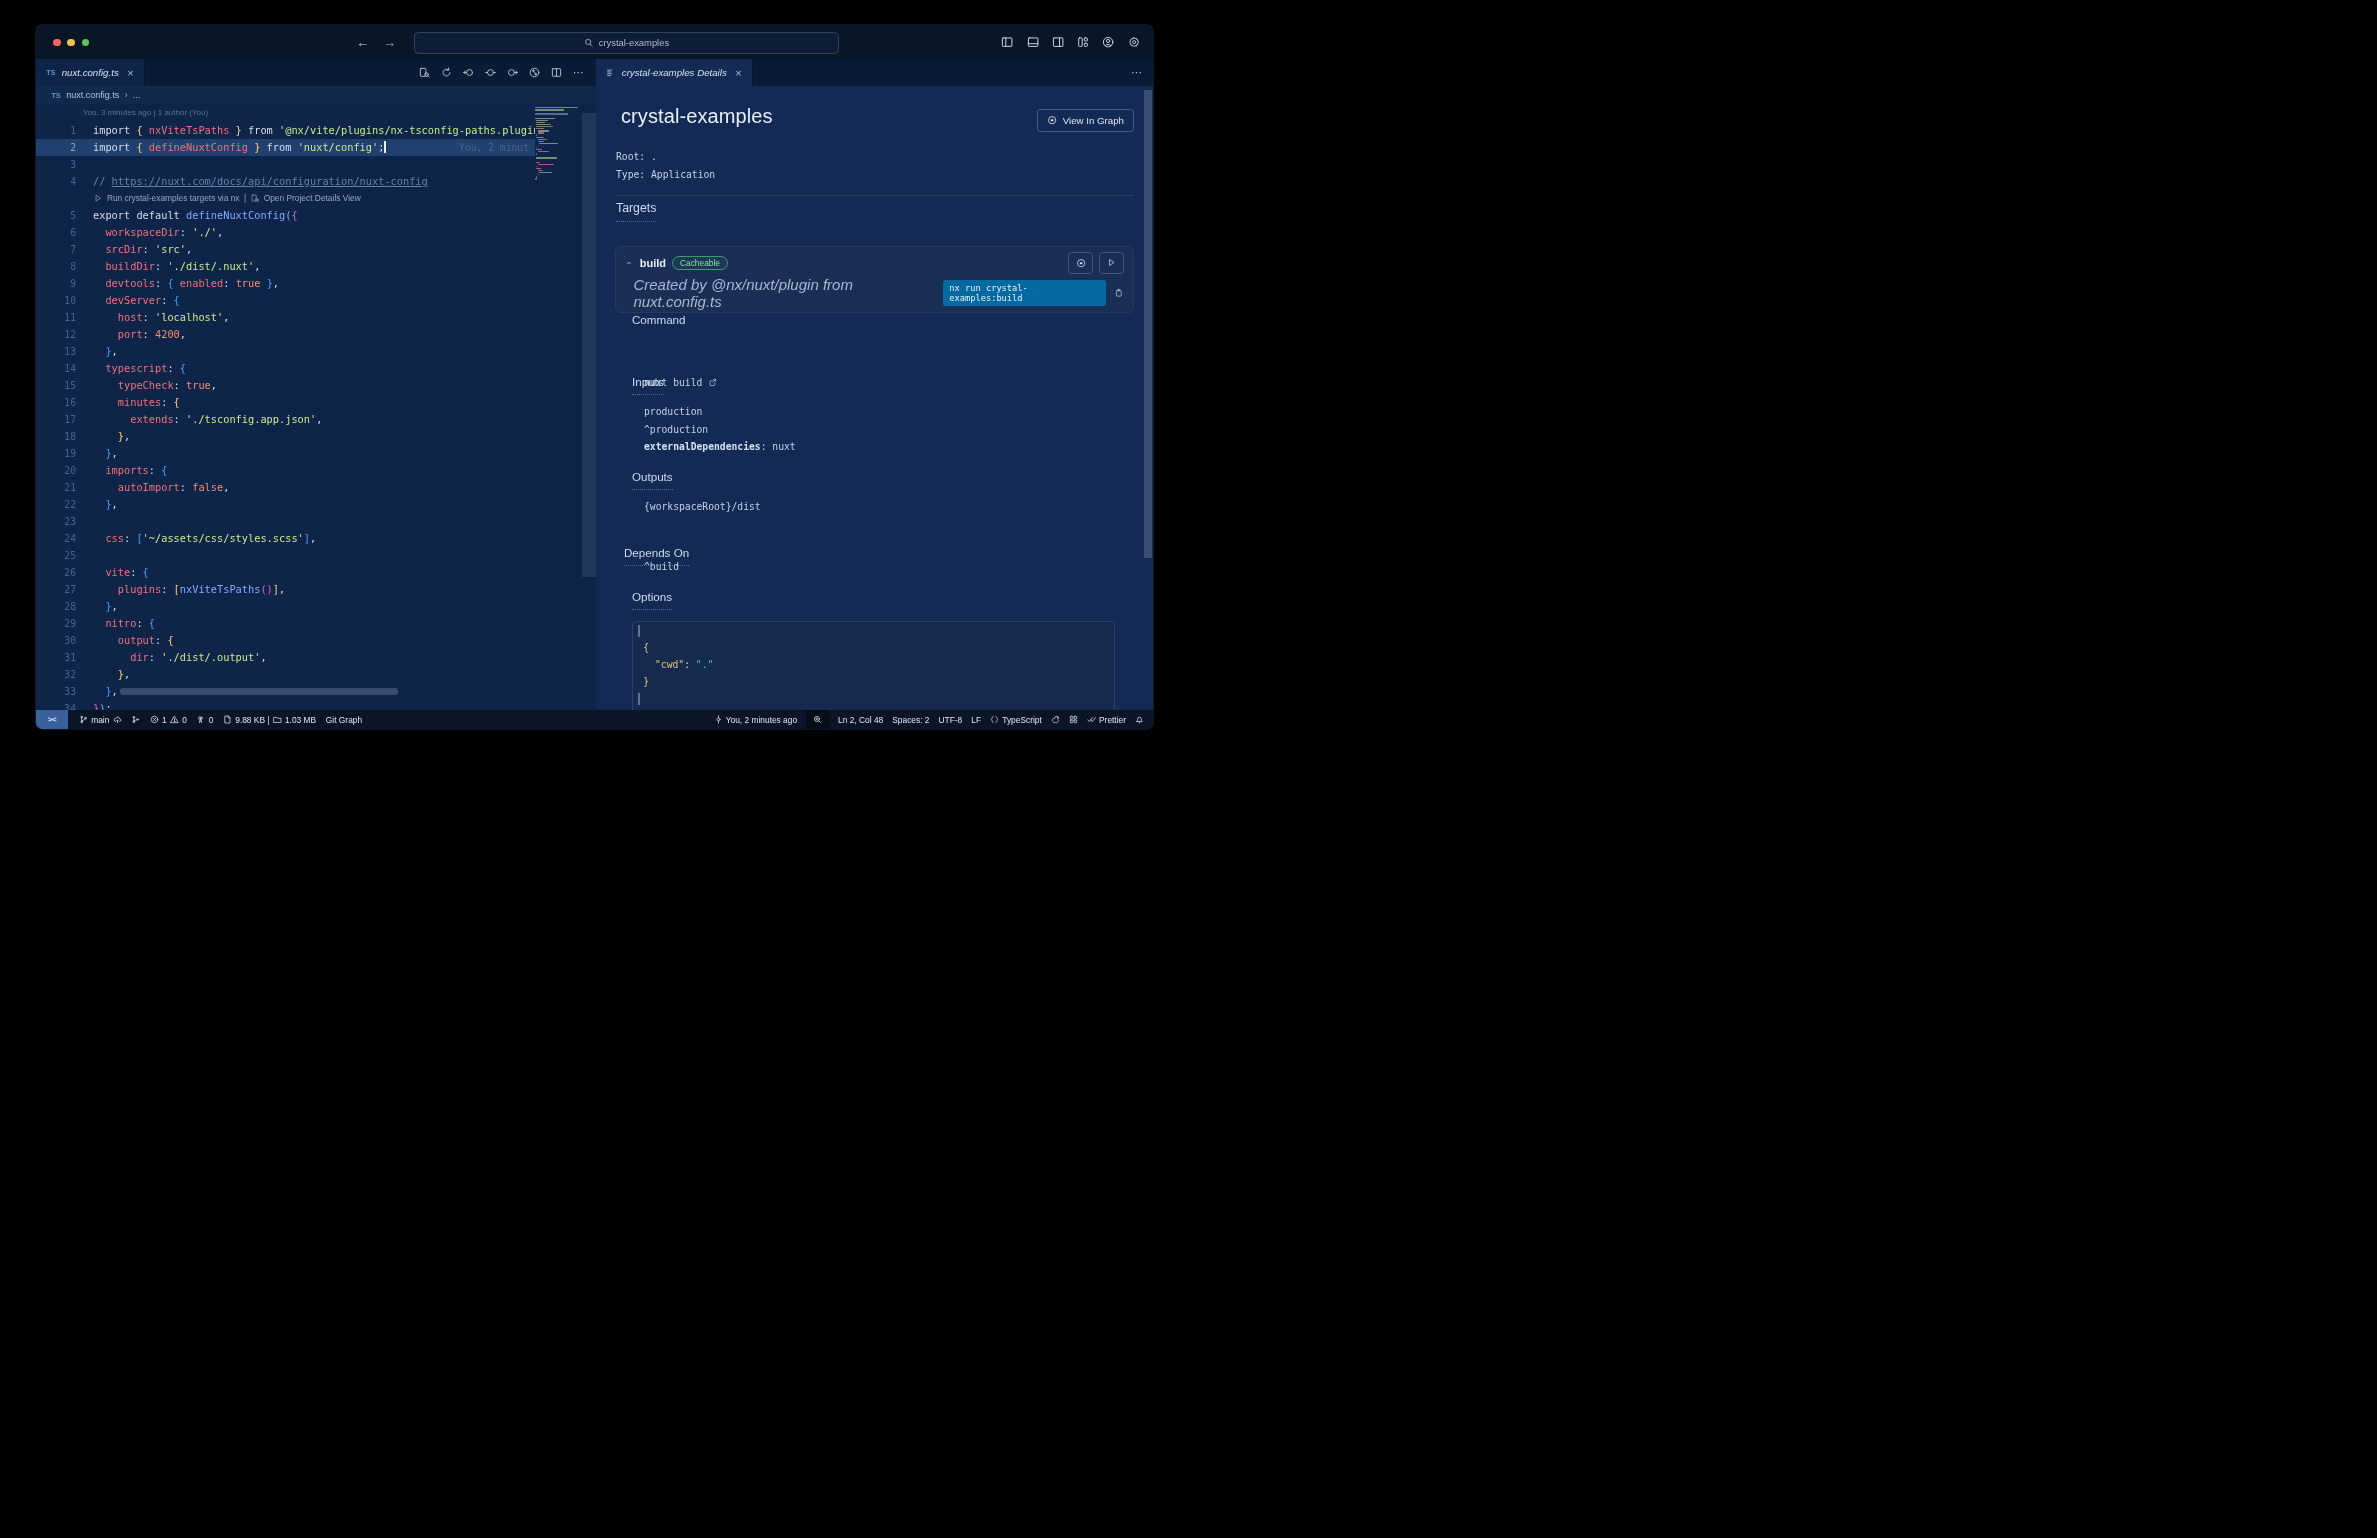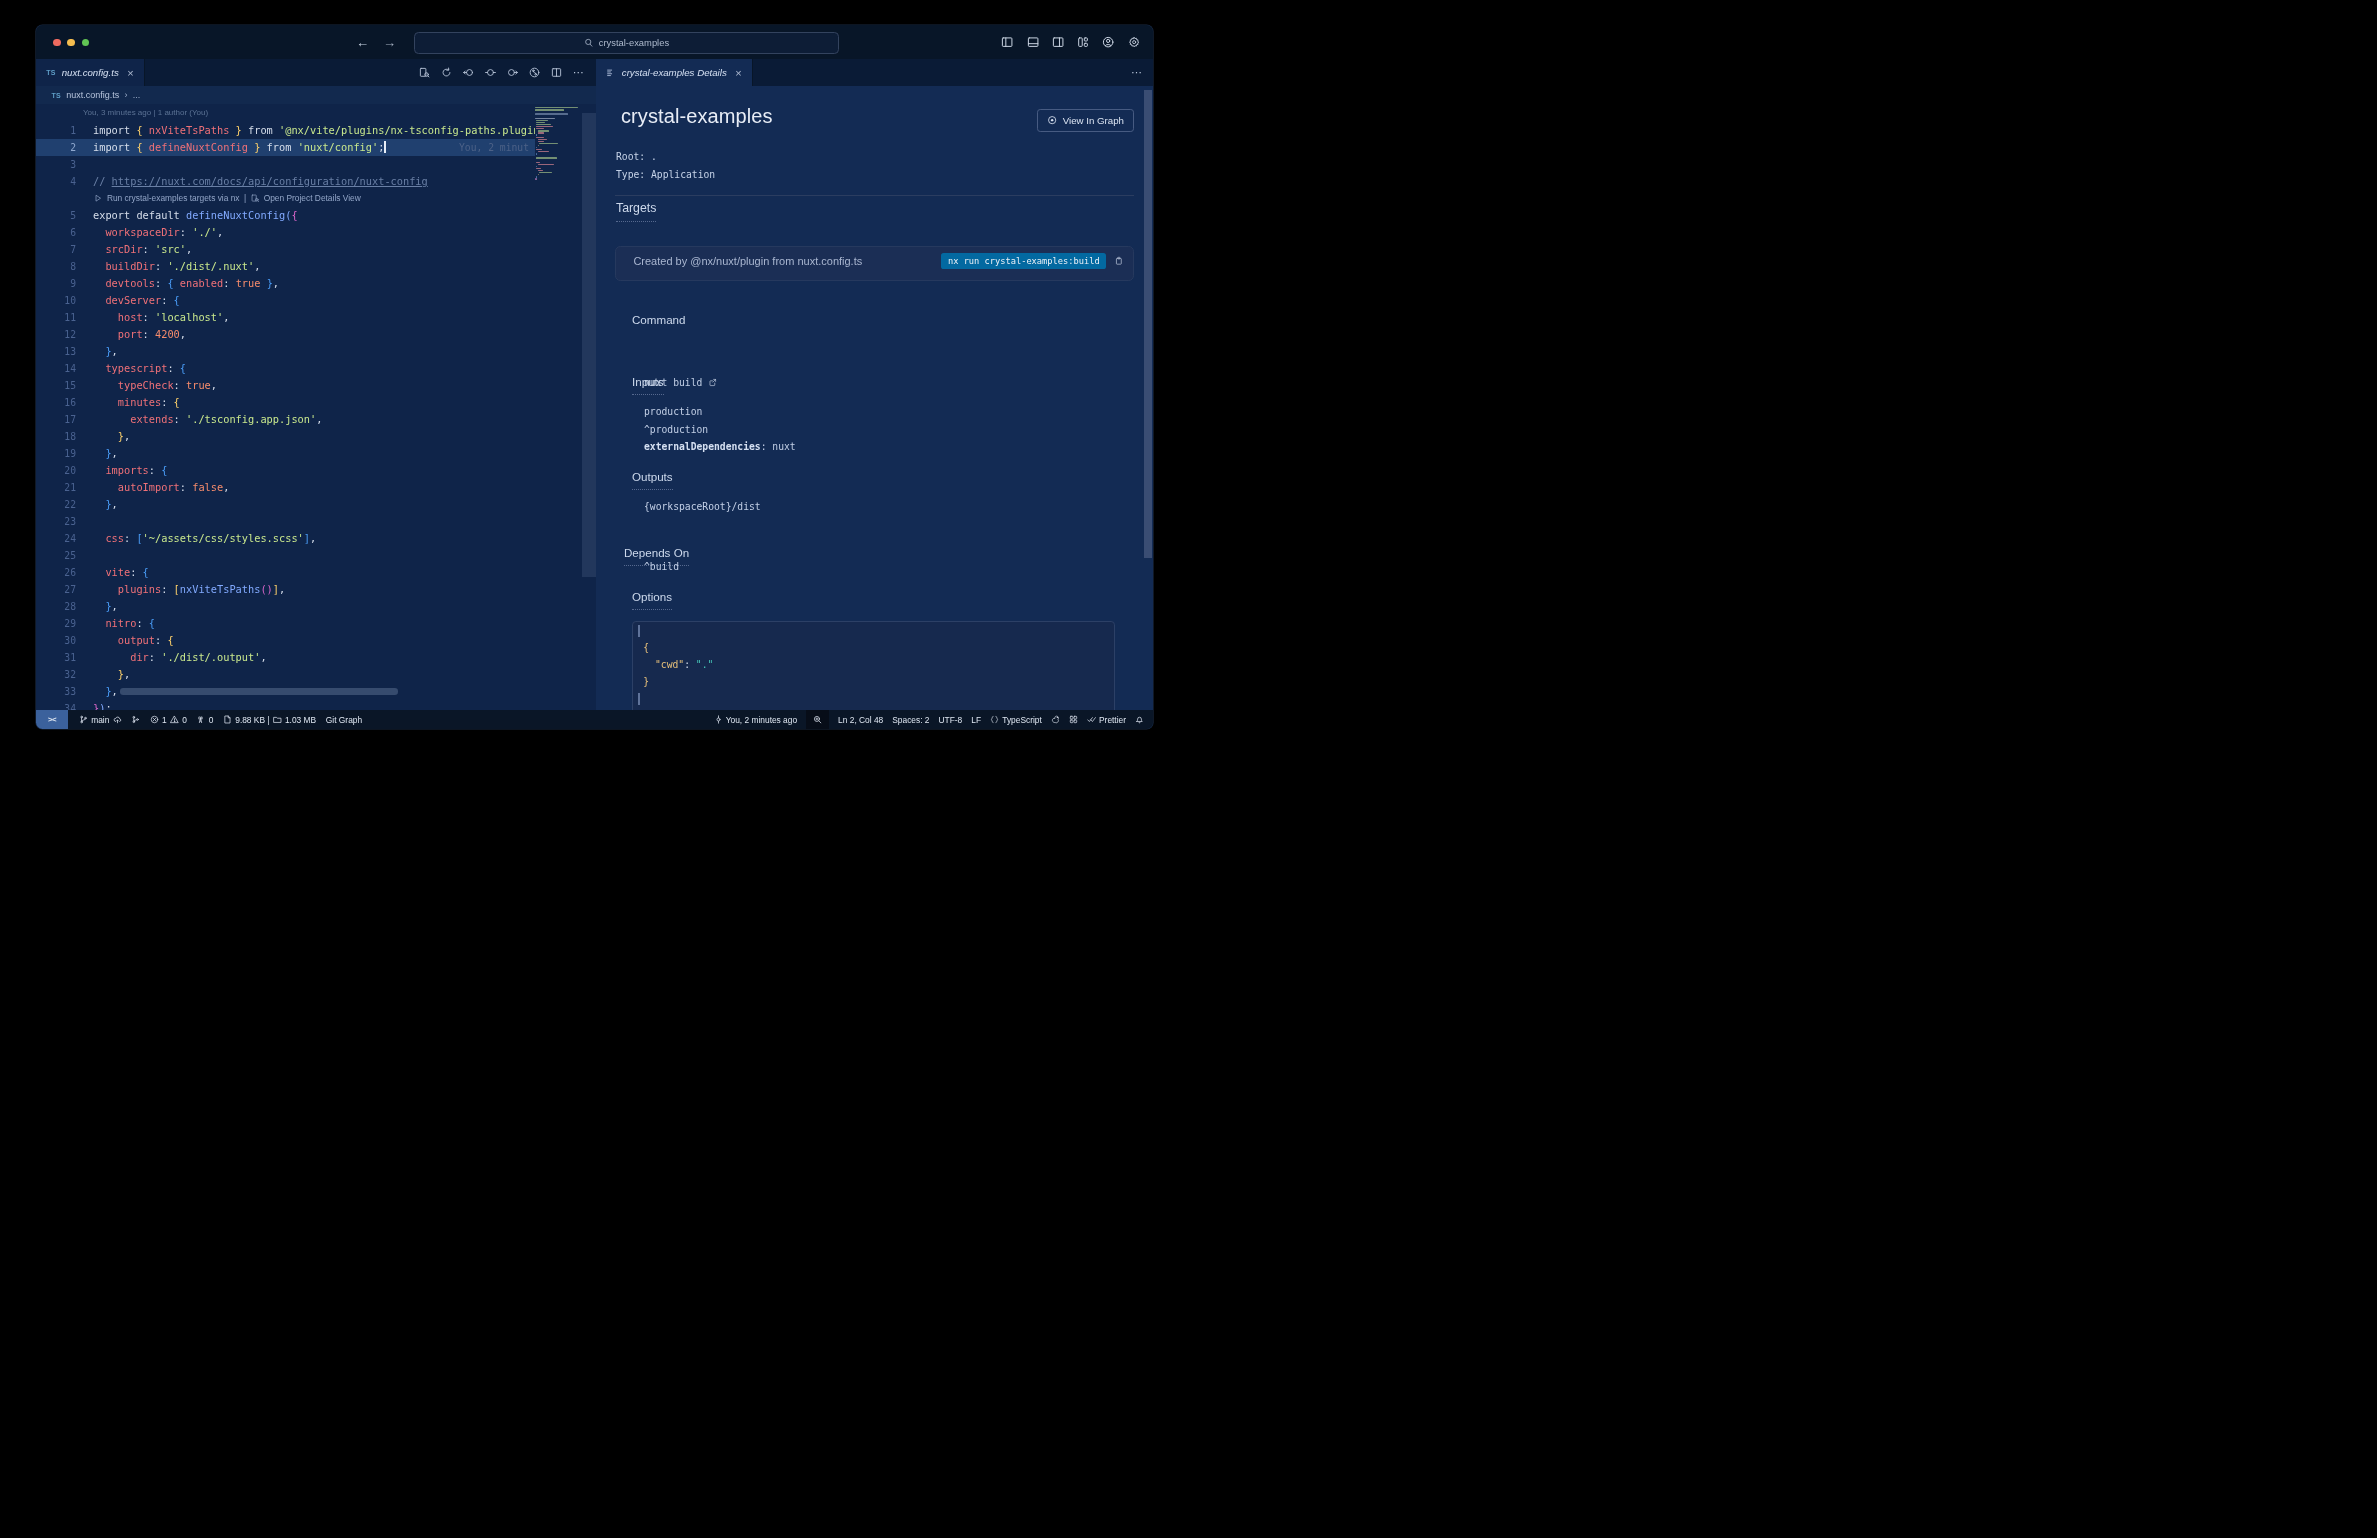--- a/index.html
+++ b/index.html
@@ -75,21 +75,21 @@
   .card-header{position:absolute;left:19.4px;right:19.4px;top:160px;background:#1b2e55;
                border:0.6px solid #26395e;border-radius:5.2px;}
   .ch-row1{height:32px;display:flex;align-items:center;gap:6.5px;padding:0 9px;}
   .build-name{font-size:11px;font-weight:700;color:#e8edf6;}
   .pill{border:0.6px solid #3e9a6a;color:#8fdcab;background:rgba(61,160,105,.08);border-radius:7px;
         padding:1.3px 6.5px;font-size:8.4px;}
   .ch-btns{margin-left:auto;display:flex;gap:5.2px;}
   .sq-btn{width:23px;height:19.4px;border:0.6px solid #46597f;border-radius:3.9px;display:flex;
           align-items:center;justify-content:center;color:#cfd9ea;}
   .ch-row2{height:28px;display:flex;align-items:center;padding:0 9px 5.2px 17px;}
-  .created-by{font-size:11px;color:#a9b6d0;}
+  .created-by{font-style:italic;font-size:15px;color:#a9b6d0;}
   .chip{margin-left:auto;background:#0369a1;border-radius:2.6px;font-family:"DejaVu Sans Mono",monospace;
         font-size:8.7px;color:#eef2f8;padding:2.6px 6.5px;}
   .copy-ic{margin-left:7.8px;color:#b9c4d8;}
   .sec-item{position:absolute;left:48px;font-family:"DejaVu Sans Mono",monospace;font-size:9.7px;color:#c2cfe6;}
   .sec-item b{font-weight:700;color:#d5e0f2;}
   .opt-box{position:absolute;left:36px;width:481px;top:535px;height:110px;background:#16294e;
            border:0.6px solid #2c4066;border-radius:3.9px;overflow:hidden;
            font-family:"DejaVu Sans Mono",monospace;font-size:9.7px;}
   .opt-line{height:17px;line-height:17px;white-space:pre;padding-left:10.3px;}
   .jy{color:#e7c07b}.jw{color:#d6deeb}.jt{color:#46c7b8}
@@ -378,20 +378,46 @@
             <span>Type:</span> <span>Application</span>
           </div>
 
           <div class="pn-divider"></div>
 
           <div class="sec-h big" style="left:20px;top:115px">
             <span class="dotted">Targets</span>
           </div>
 
           <div class="card-header">
+            <div class="ch-row1">
+              <span class="ic" style="width:7.8px;height:7.8px;color:#cfd9ea">
+                <svg viewBox="0 0 16 16" fill="none" stroke="currentColor" stroke-width="1.6">
+                    <path d="M4.5 10 L8 6.5 L11.5 10"></path>
+                  </svg>
+              </span>
+              <span class="build-name">build</span>
+              <span class="pill">Cacheable</span>
+              <span class="ch-btns">
+                <span class="sq-btn">
+                  <span class="ic" style="width:10.3px;height:10.3px">
+                    <svg viewBox="0 0 16 16" fill="none" stroke="currentColor" stroke-width="1.3">
+                        <circle cx="8" cy="8" r="5.6"></circle>
+                        <circle cx="8" cy="8" r="1.9" fill="currentColor" stroke="none"></circle>
+                      </svg>
+                  </span>
+                </span>
+                <span class="sq-btn">
+                  <span class="ic" style="width:9px;height:9px">
+                    <svg viewBox="0 0 16 16" fill="none" stroke="currentColor" stroke-width="1.3" stroke-linejoin="round">
+                        <path d="M4.5 2.8 L12.5 8 L4.5 13.2 Z"></path>
+                      </svg>
+                  </span>
+                </span>
+              </span>
+            </div>
             <div class="ch-row2">
               <span class="created-by">Created by @nx/nuxt/plugin from nuxt.config.ts</span>
               <span class="chip">nx run crystal-examples:build</span>
               <span class="copy-ic ic" style="width:9.7px;height:9.7px">
                 <svg viewBox="0 0 16 16" fill="none" stroke="currentColor" stroke-width="1.2">
                     <rect x="4" y="4" width="8" height="9.5" rx="1"></rect>
                     <rect x="6" y="2.2" width="4" height="2.6" rx="0.8"></rect>
                   </svg>
               </span>
             </div>

